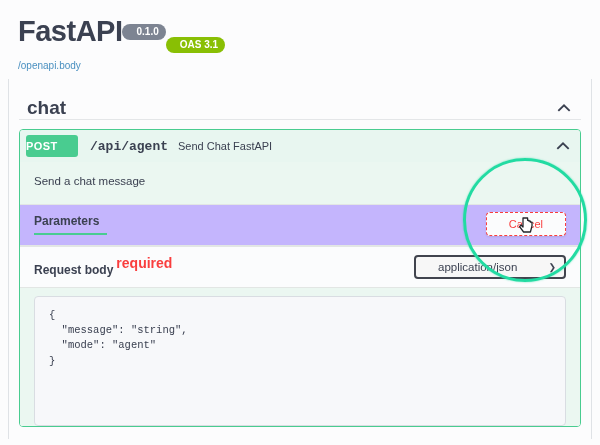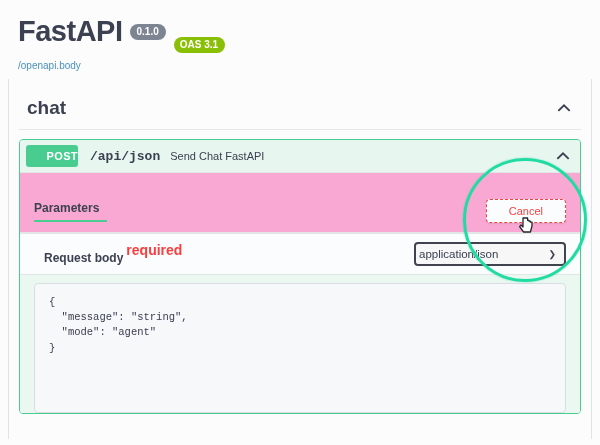--- a/index.html
+++ b/index.html
@@ -18,35 +18,34 @@
   }
 
   
   .info-bar {
     padding: 10px 18px 8px 18px;
     background: #fcfcfd;
   }
   .title-row {
     display: flex;
     align-items: center;
-    gap: 8px;
   }
   .app-title {
     font-size: 29px;
     font-weight: bold;
     color: #3b4151;
     letter-spacing: -0.5px;
     line-height: 1;
   }
   .badge {
     display: inline-block;
     font-size: 10px;
     font-weight: bold;
     color: #ffffff;
-    padding: 3px 7px 3px 6px;
+    padding: 3px 7px 3px 14px;
     border-radius: 9px;
     line-height: 1;
     vertical-align: middle;
   }
   .badge-version { background: #7d8492; }
   .badge-oas { background: #89bf04; margin-top: 27px; }
   .openapi-link {
     display: block;
     margin-top: 7px;
     font-size: 10px;
@@ -62,21 +61,21 @@
     border-left: 1px solid #dfe2e6;
     border-right: 1px solid #dfe2e6;
     background: #fcfcfd;
     min-height: 360px;
     padding: 0 10px;
   }
   .tag-header {
     display: flex;
     align-items: center;
     justify-content: space-between;
-    padding: 18px 8px 10px 8px;
+    padding: 18px 8px 0 8px;
     border-bottom: 1px solid #e4e6e8;
     cursor: pointer;
   }
   .tag-name {
     font-size: 19px;
     font-weight: bold;
     color: #3b4151;
   }
   .chev {
     width: 18px; height: 18px;
@@ -98,21 +97,21 @@
     padding: 5px 8px 5px 6px;
     background: #e8f6f0;
     cursor: pointer;
   }
   .method {
     background: #49cc90;
     color: #fff;
     font-size: 11px;
     font-weight: bold;
     letter-spacing: 0.4px;
-    text-align: right;
+    text-align: left;
     border-radius: 3px;
     min-width: 52px;
     padding: 5px 0;
     font-family: "Liberation Sans", sans-serif;
   }
   .op-path {
     margin-left: 12px;
     font-family: "Liberation Mono", monospace;
     font-size: 13px;
     font-weight: bold;
@@ -137,22 +136,22 @@
 
   
   .params-wrap {
     background: #ebf7f1;
   }
   .params-head {
     position: relative;
     display: flex;
     align-items: center;
     justify-content: space-between;
-    background: #f9a8d4;
-    padding: 26px 14px 9px 14px;
+    background: #c4b5fd;
+    padding: 7px 14px 9px 14px;
     border-top: 1px solid #e2e6e4;
     border-bottom: 1px solid #e2e6e4;
   }
   .params-title {
     font-size: 12px;
     font-weight: bold;
     color: #3b4151;
     position: relative;
     padding-bottom: 7px;
   }
@@ -188,39 +187,38 @@
     justify-content: space-between;
     background: #fbfcfd;
     border-top: 1px solid #e2e6e4;
     border-bottom: 1px solid #e2e6e4;
     padding: 8px 14px;
   }
   .reqbody-label {
     font-size: 12px;
     font-weight: bold;
     color: #3b4151;
-    margin-left: 10px;
   }
   .reqbody-required {
     font-size: 14px;
     color: #f93e3e;
     font-weight: bold;
     vertical-align: super;
     margin-left: 3px;
   }
   .ct-select {
     position: relative;
     display: inline-flex;
     align-items: center;
     justify-content: space-between;
     min-width: 152px;
     background: #f7f7f7;
     border: 2px solid #41444e;
     border-radius: 4px;
-    padding: 4px 8px 4px 3px;
+    padding: 4px 8px 4px 22px;
     font-size: 11.5px;
     color: #3b4151;
     cursor: pointer;
   }
   .ct-select .caret {
     margin-left: 10px;
     font-size: 9px;
     color: #3b4151;
   }
 
@@ -283,31 +281,32 @@
           <svg width="16" height="16" viewBox="0 0 16 16" aria-hidden="true">
             <path d="M3 10.2 L8 5.4 L13 10.2" fill="none" stroke="#3b4151" stroke-width="1.9" stroke-linecap="square"></path>
           </svg>
         </span>
       </div>
 
       <div class="op-block">
 
         <div class="op-summary">
           <span class="method">POST</span>
-          <span class="op-path">/api/json</span>
+          <span class="op-path">/api/agent</span>
           <span class="op-summary-text">Send Chat FastAPI</span>
           <span class="chev">
             <svg width="16" height="16" viewBox="0 0 16 16" aria-hidden="true">
               <path d="M3 10.2 L8 5.4 L13 10.2" fill="none" stroke="#3b4151" stroke-width="1.9" stroke-linecap="square"></path>
             </svg>
           </span>
         </div>
 
         <div class="op-body">
 
+          <div class="op-desc">Send a chat message</div>
 
           <div class="params-wrap">
             <div class="params-head">
               <span class="params-title">Parameters</span>
               <button class="btn-cancel">Cancel</button>
             </div>
           </div>
 
           <div class="reqbody-head">
             <span>

